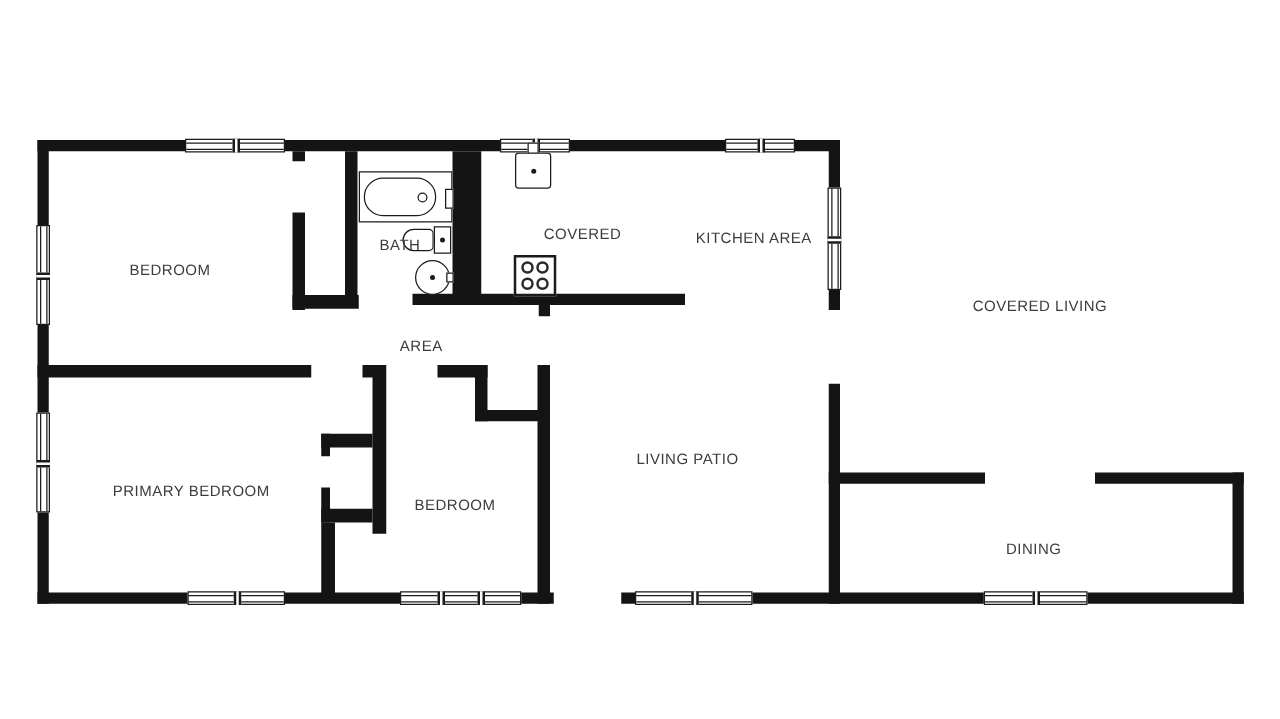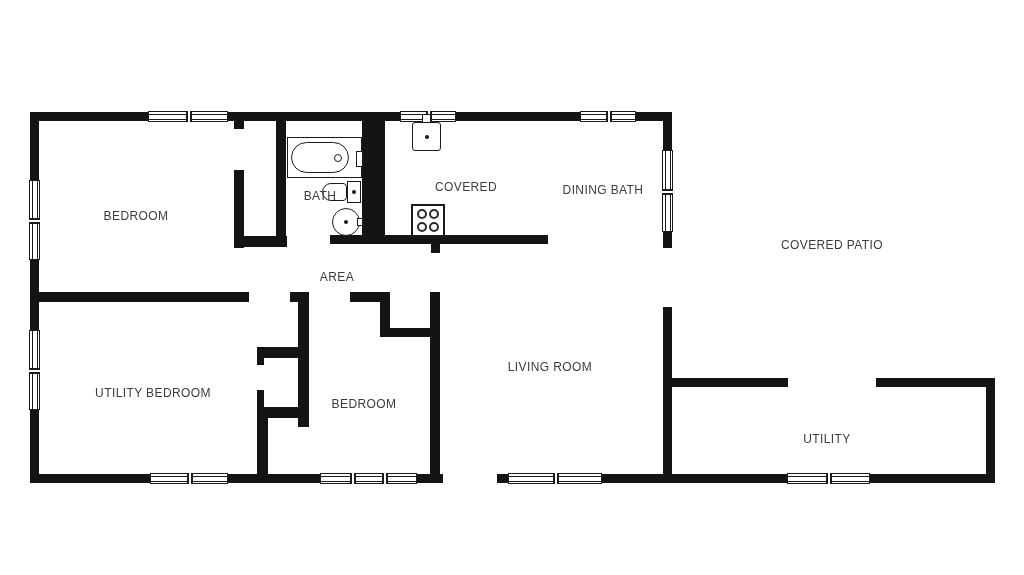--- a/index.html
+++ b/index.html
@@ -139,21 +139,21 @@
   <div class="stove" style="left:411px; top:204px; width:34px; height:33px;">
     <span class="burner"></span>
     <span class="burner"></span>
     <span class="burner"></span>
     <span class="burner"></span>
   </div>
 
   <div class="room-label" style="left:136px; top:216px;">BEDROOM</div>
   <div class="room-label" style="left:320px; top:196px;">BATH</div>
   <div class="room-label" style="left:466px; top:187px;">COVERED</div>
-  <div class="room-label" style="left:603px; top:190px;">DINING BATH</div>
-  <div class="room-label" style="left:832px; top:245px;">COVERED PATIO</div>
+  <div class="room-label" style="left:603px; top:190px;">KITCHEN AREA</div>
+  <div class="room-label" style="left:832px; top:245px;">COVERED LIVING</div>
   <div class="room-label" style="left:337px; top:277px;">AREA</div>
-  <div class="room-label" style="left:550px; top:367px;">LIVING ROOM</div>
-  <div class="room-label" style="left:153px; top:393px;">UTILITY BEDROOM</div>
+  <div class="room-label" style="left:550px; top:367px;">LIVING PATIO</div>
+  <div class="room-label" style="left:153px; top:393px;">PRIMARY BEDROOM</div>
   <div class="room-label" style="left:364px; top:404px;">BEDROOM</div>
-  <div class="room-label" style="left:827px; top:439px;">UTILITY</div>
+  <div class="room-label" style="left:827px; top:439px;">DINING</div>
 
 </div>
 
 </body></html>

